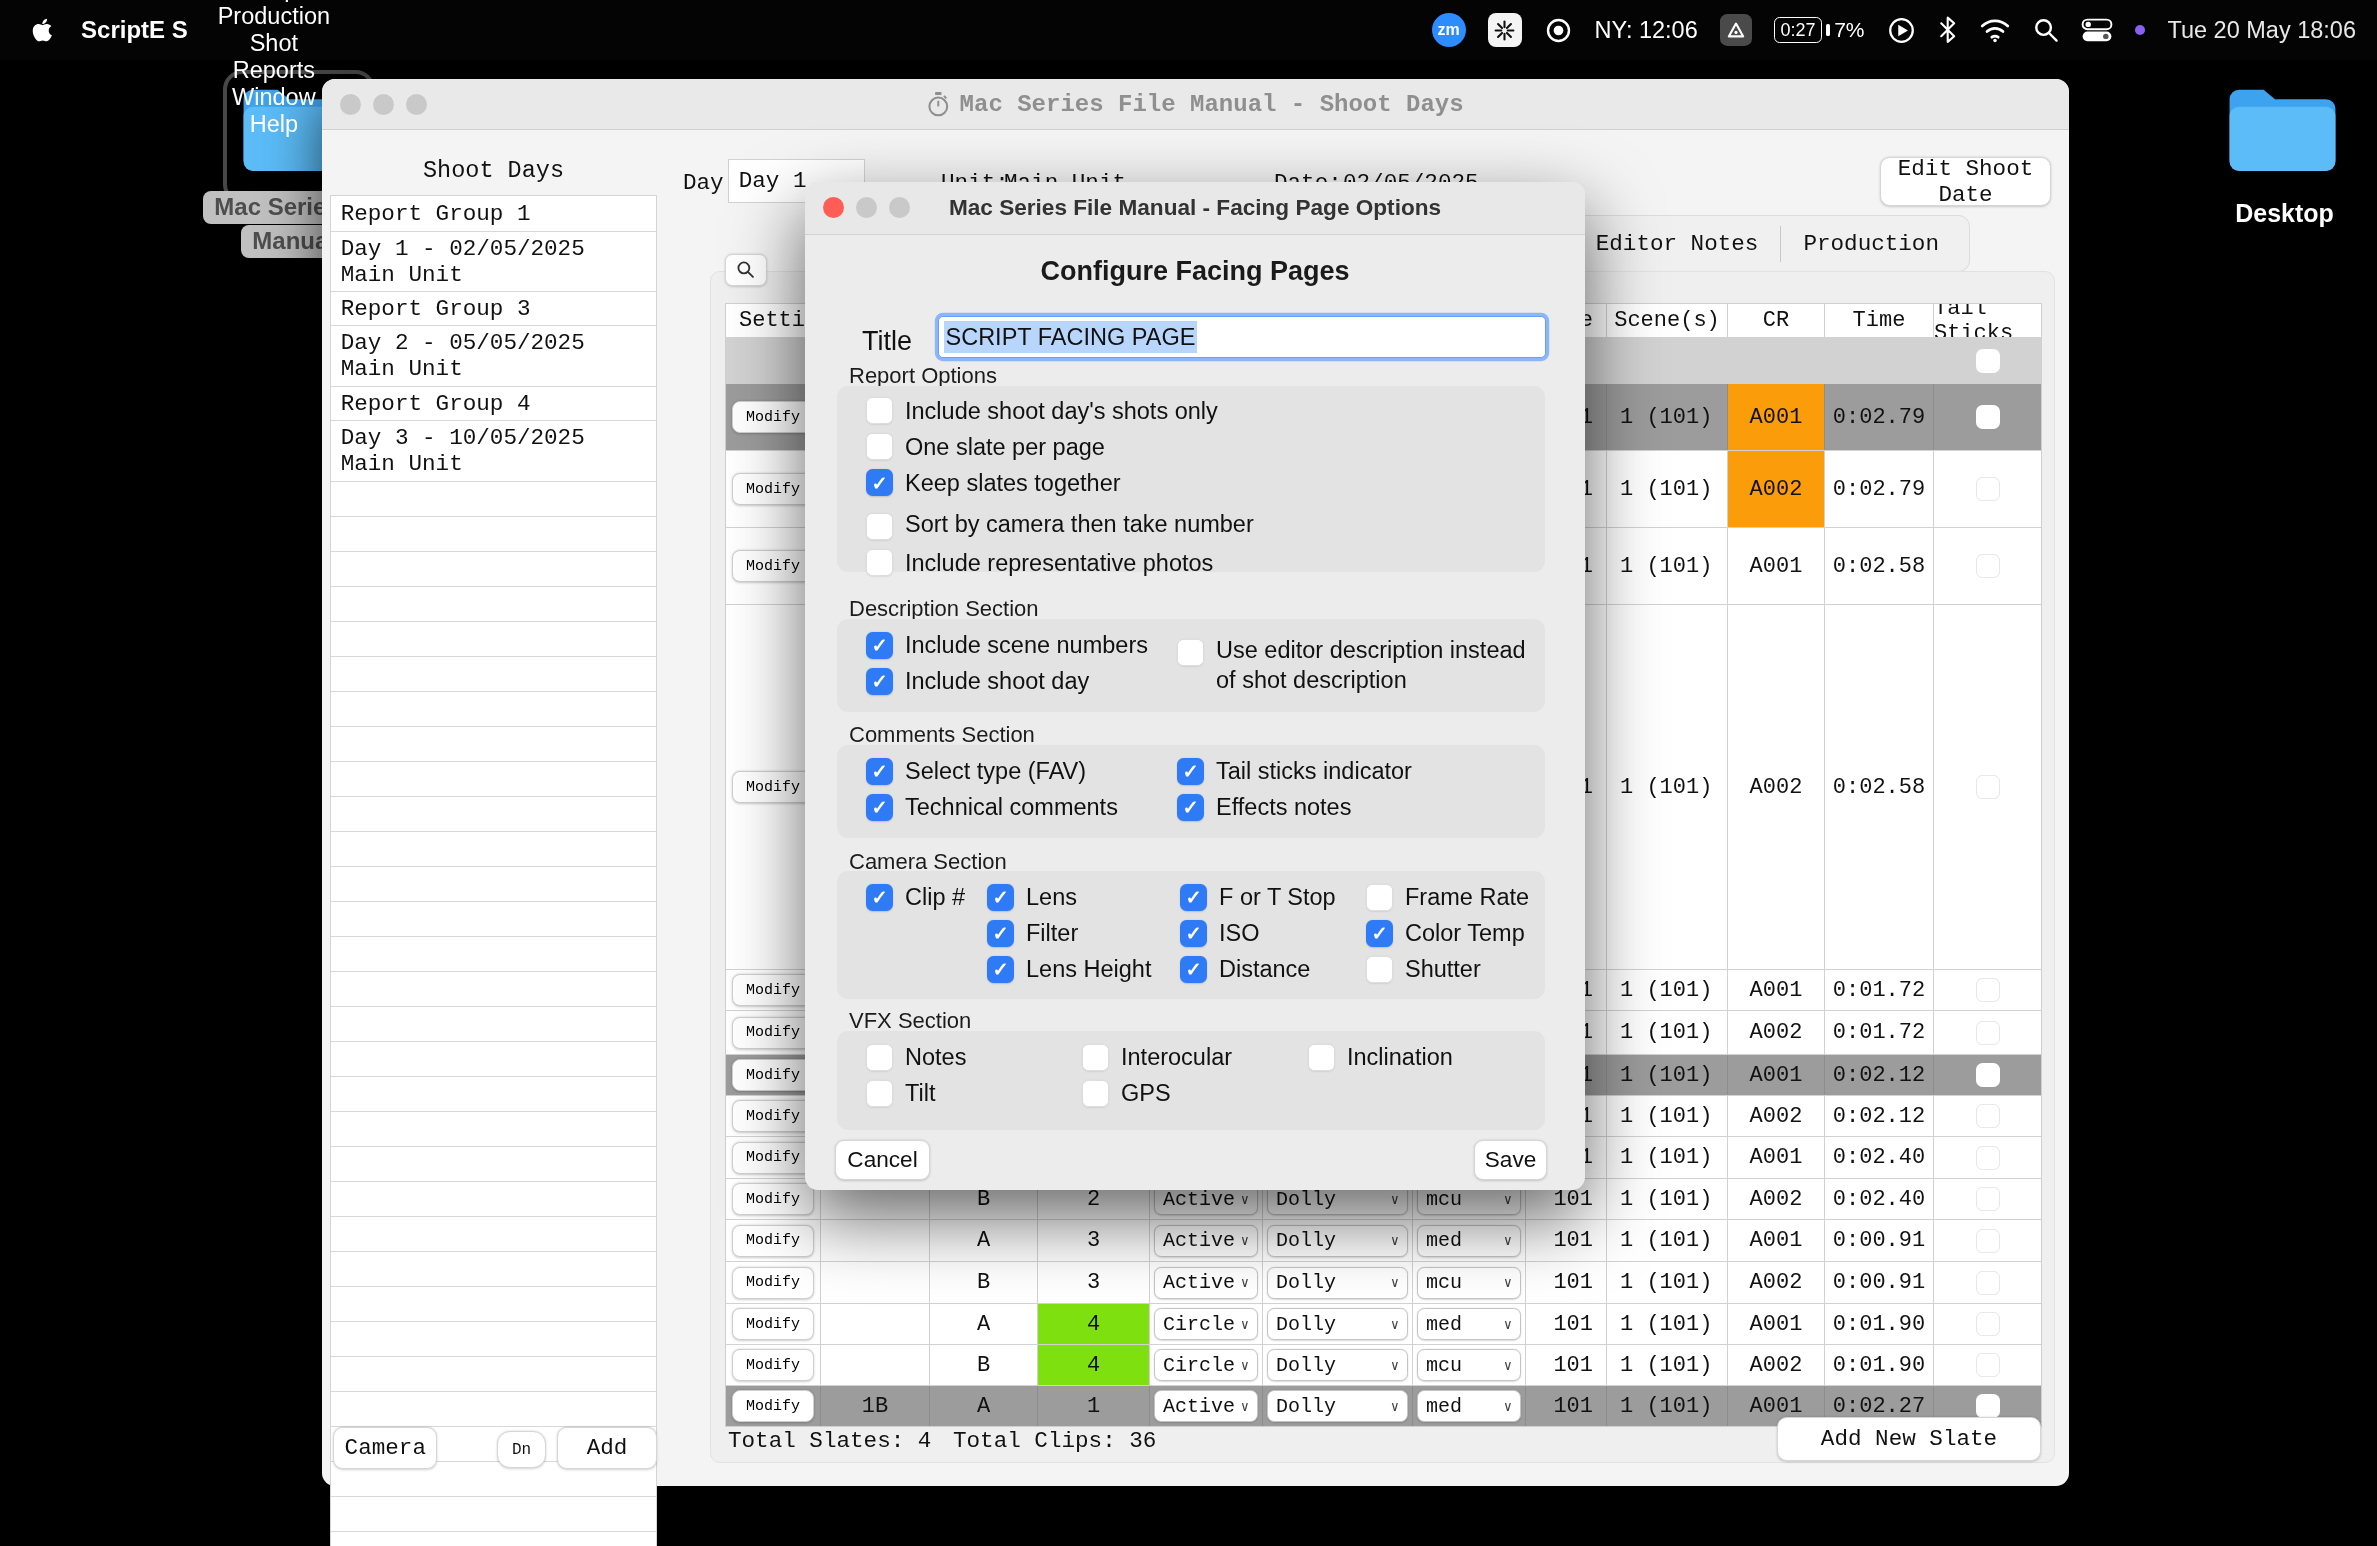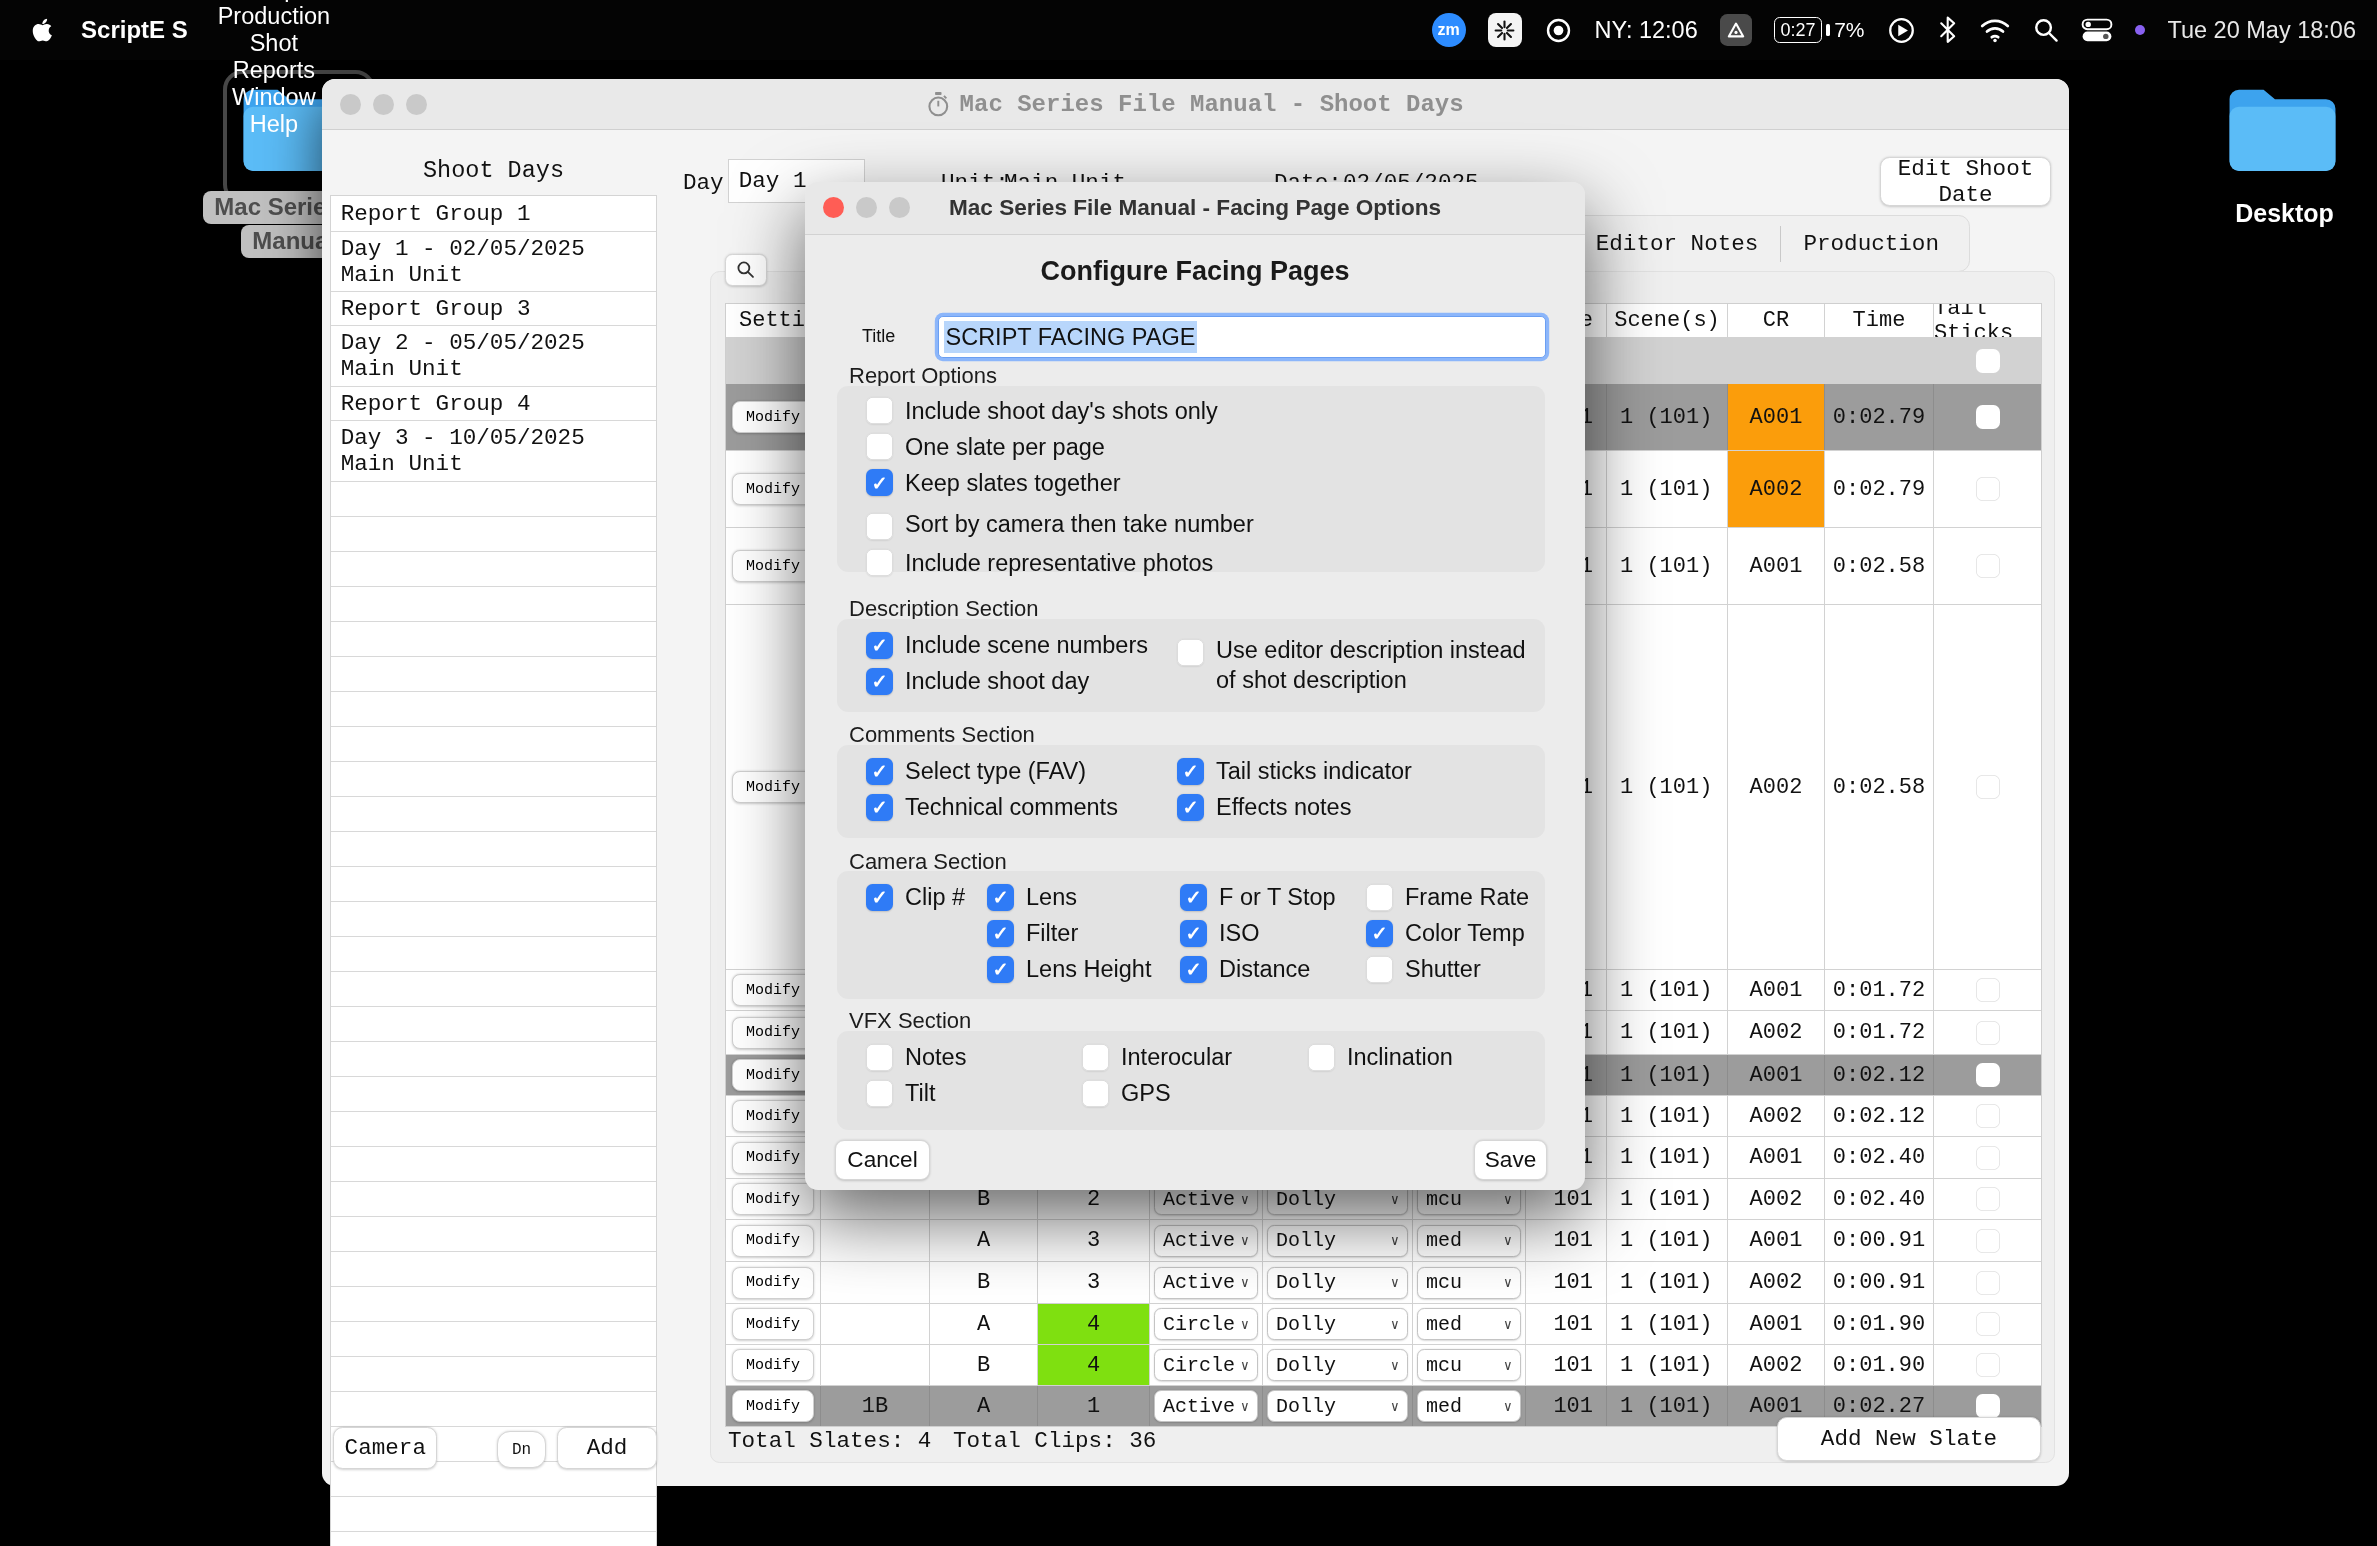--- a/index.html
+++ b/index.html
@@ -105,21 +105,21 @@
   .ftext{position:absolute;font-size:22.6px;color:#111;}
   #btn-addslate{position:absolute;left:1455px;top:1338px;width:264px;height:44px;}
 
   
   #dlg{position:absolute;left:805px;top:182px;width:780px;height:1008px;background:#ececec;
        border-radius:13px;box-shadow:0 28px 73px rgba(0,0,0,.6);z-index:50;}
   #dlg-titlebar{position:absolute;top:0;left:0;width:100%;height:52px;background:#e8e8e8;
        border-bottom:0.8px solid #d2d2d2;border-radius:13px 13px 0 0;display:flex;align-items:center;justify-content:center;}
   #dlg-title{font-size:22.6px;font-weight:600;color:#333;}
   #dlg-heading{position:absolute;top:74px;left:0;width:100%;text-align:center;font-size:27px;font-weight:bold;color:#1a1a1a;}
-  #title-label{position:absolute;left:57px;top:144px;font-size:18px;}
+  #title-label{position:absolute;left:57px;top:144px;font-size:27px;}
   #title-input{position:absolute;left:133px;top:134px;width:608px;height:42px;background:#fff;
        border:0.8px solid #6b9ff2;border-radius:4.9px;box-shadow:0 0 0 3.2px #8cb6fa;box-sizing:border-box;
        display:flex;align-items:center;padding-left:4.9px;}
   .sel-text{background:#b8d6fb;font-size:23.5px;padding:2.4px 1.6px;}
   .seclabel{position:absolute;left:44px;font-size:22px;color:#1c1c1c;}
   .dpanel{position:absolute;left:32px;width:708px;background:#e3e3e3;border-radius:11.3px;}
   .dcol{position:absolute;display:flex;flex-direction:column;}
   .citem{min-height:36px;display:flex;align-items:center;gap:12px;font-size:23.5px;line-height:30px;}
   .citem.wrap{align-items:flex-start;margin-top:8px;}
   .citem.wrap .cbx{margin-top:4px;}

